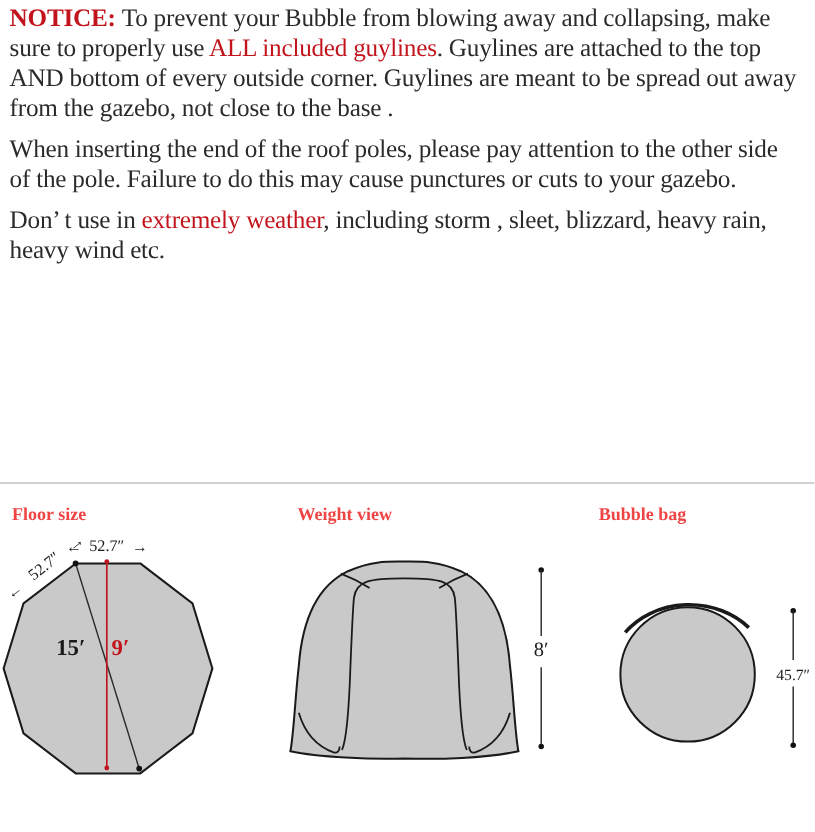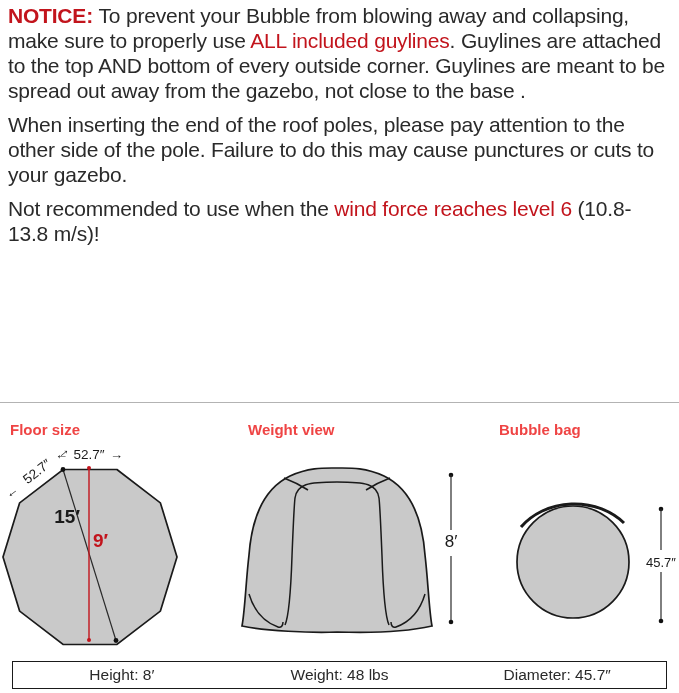--- a/index.html
+++ b/index.html
@@ -1,21 +1,21 @@
 <!DOCTYPE html>
 <html style="--red: #c2141c; --text: #2a2a2a; --fill: #c9c9c9; --stroke: #1a1a1a; --divider: #b3b3b3;"><head>
 <meta charset="utf-8">
 <style>
   :root{
     --red:#c2141c; --text:#2a2a2a; --fill:#c9c9c9; --stroke:#1a1a1a; --divider:#b3b3b3;
   }
   *{margin:0;padding:0;box-sizing:border-box;}
   html,body{background:#fff;}
   #page{position:relative;width:679px;height:693px;background:#ffffff;overflow:hidden;
-        font-family:Liberation Sans, sans-serif;color:var(--text);}
+        font-family:Liberation Serif, serif;color:var(--text);}
 
   
   .notice{position:absolute;left:8px;top:3px;width:658px;font-size:21px;line-height:25px;
           letter-spacing:-0.2px;color:var(--text);}
   .notice p{margin:0 0 9px 0;}
   .red{color:var(--red);}
   .b{font-weight:bold;}
 
   
   .divider{position:absolute;left:0;top:402px;width:679px;height:1px;background:var(--divider);}
@@ -29,21 +29,21 @@
   .redline{stroke:var(--red);stroke-width:1.4;fill:none;}
   .dimline{stroke:#2a2a2a;stroke-width:1.2;fill:none;}
   .dot{fill:#111;} .reddot{fill:var(--red);}
   .rim{fill:none;stroke:var(--stroke);stroke-width:3;}
 
   .lbl{position:absolute;color:#1a1a1a;white-space:nowrap;}
   .dim-flex{display:flex;justify-content:space-between;align-items:center;}
   .dim-arrow{font-size:13px;line-height:1;}
   #floor-top-label{left:55px;top:447px;width:68px;font-size:13.5px;}
   #floor-rot-label{left:-2px;top:464px;width:78px;font-size:13.5px;transform:rotate(-38deg);}
-  #label-15{left:38px;top:506px;width:42px;text-align:right;font-size:19px;font-weight:bold;}
+  #label-15{left:38px;top:530px;width:42px;text-align:center;font-size:19px;font-weight:bold;}
   #label-14{left:93px;top:530px;font-size:19px;font-weight:bold;color:var(--red);}
   #label-8{left:440px;top:532px;width:22px;text-align:center;font-size:17px;}
   #bag-brand{left:518px;top:549px;width:110px;text-align:center;font-size:22px;color:#2a2a2a;}
   #bag-brand sup{font-size:12px;}
   #label-457{left:638px;top:555px;width:46px;text-align:center;font-size:13px;}
 
   
   .spec{position:absolute;left:12px;top:661px;width:655px;height:28px;border:1.5px solid #1a1a1a;
         display:flex;align-items:center;}
   .spec .cell{flex:1;text-align:center;font-size:15.5px;color:#2a2a2a;}
@@ -54,21 +54,21 @@
 <div id="page">
 
   <div class="notice">
     <p>
       <span class="red b">NOTICE: </span><span>To prevent your Bubble from blowing away and collapsing, make sure to properly use </span><span class="red">ALL included guylines</span><span>. Guylines are attached to the top AND bottom of every outside corner. Guylines are meant to be spread out away from the gazebo, not close to the base .</span>
     </p>
     <p>
       <span>When inserting the end of the roof poles, please pay attention to the other side of the pole. Failure to do this may cause punctures or cuts to your gazebo.</span>
     </p>
     <p>
-      <span>Not recommended to use when the </span><span class="red">wind force reaches level 6</span><span> (10.8-13.8 m/s)!</span>
+      <span>Don’ t use in </span><span class="red">extremely weather</span><span>, including storm , sleet, blizzard, heavy rain, heavy wind etc.</span>
     </p>
   </div>
 
   <div class="divider"></div>
 
   <div class="sec-title" id="t-floor">Floor size</div>
   <div class="sec-title" id="t-front">Weight view</div>
   <div class="sec-title" id="t-bag">Bubble bag</div>
 
   <svg class="diagram" viewBox="0 0 679 259">
@@ -130,19 +130,14 @@
   <div class="lbl dim-flex" id="floor-rot-label">
     <span class="dim-arrow">←</span>
     <span>52.7″</span>
     <span class="dim-arrow">→</span>
   </div>
   <div class="lbl" id="label-15">15′</div>
   <div class="lbl" id="label-14">9′</div>
   <div class="lbl" id="label-8">8′</div>
   <div class="lbl" id="label-457">45.7″</div>
 
-  <div class="spec">
-    <div class="cell">Height: 8′</div>
-    <div class="cell">Weight: 48 lbs</div>
-    <div class="cell">Diameter: 45.7″</div>
-  </div>
 
 </div>
 
 </body></html>

